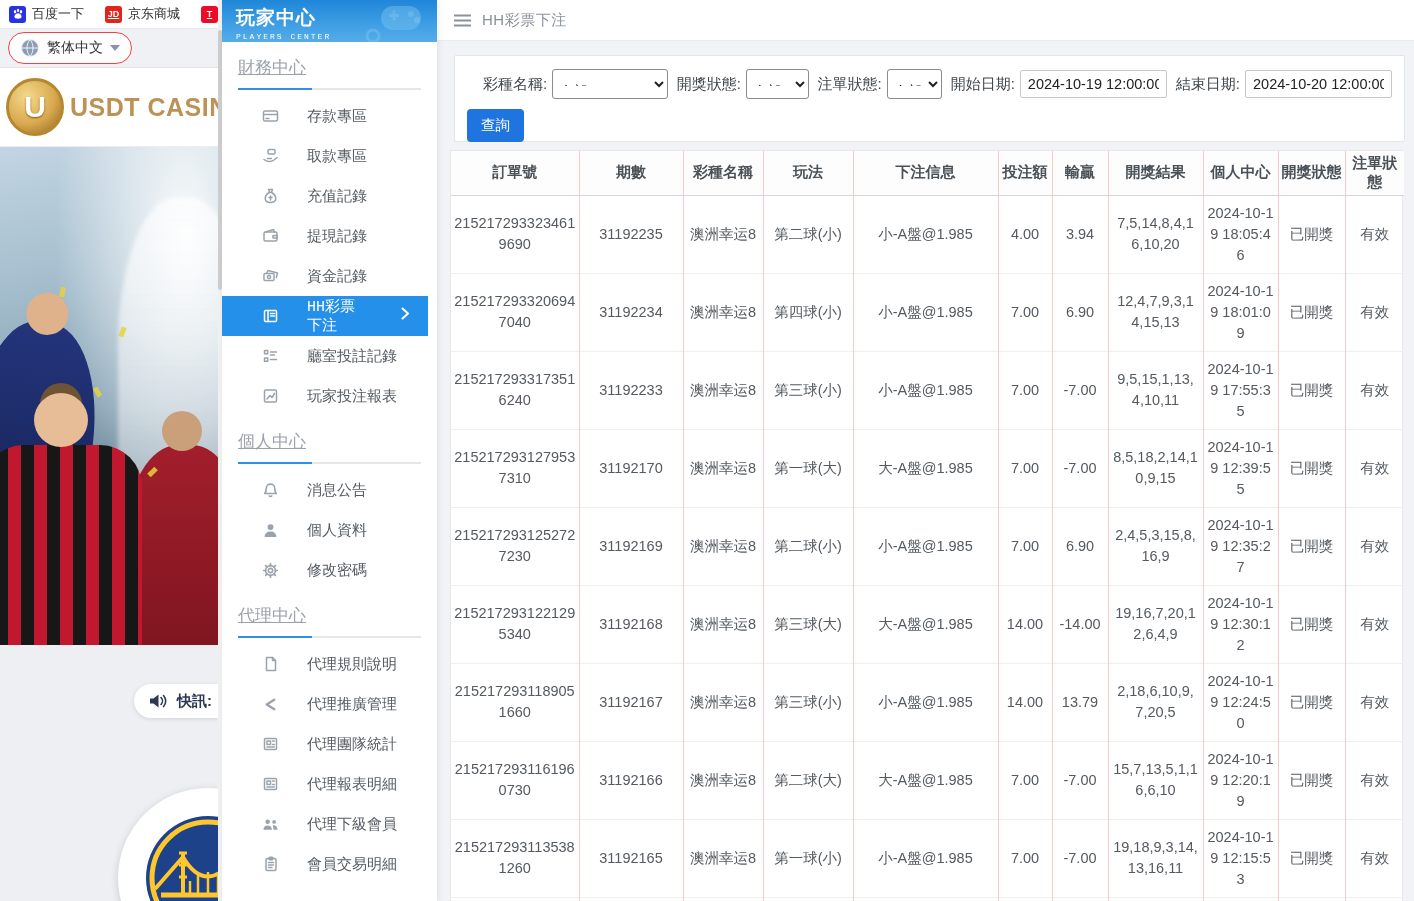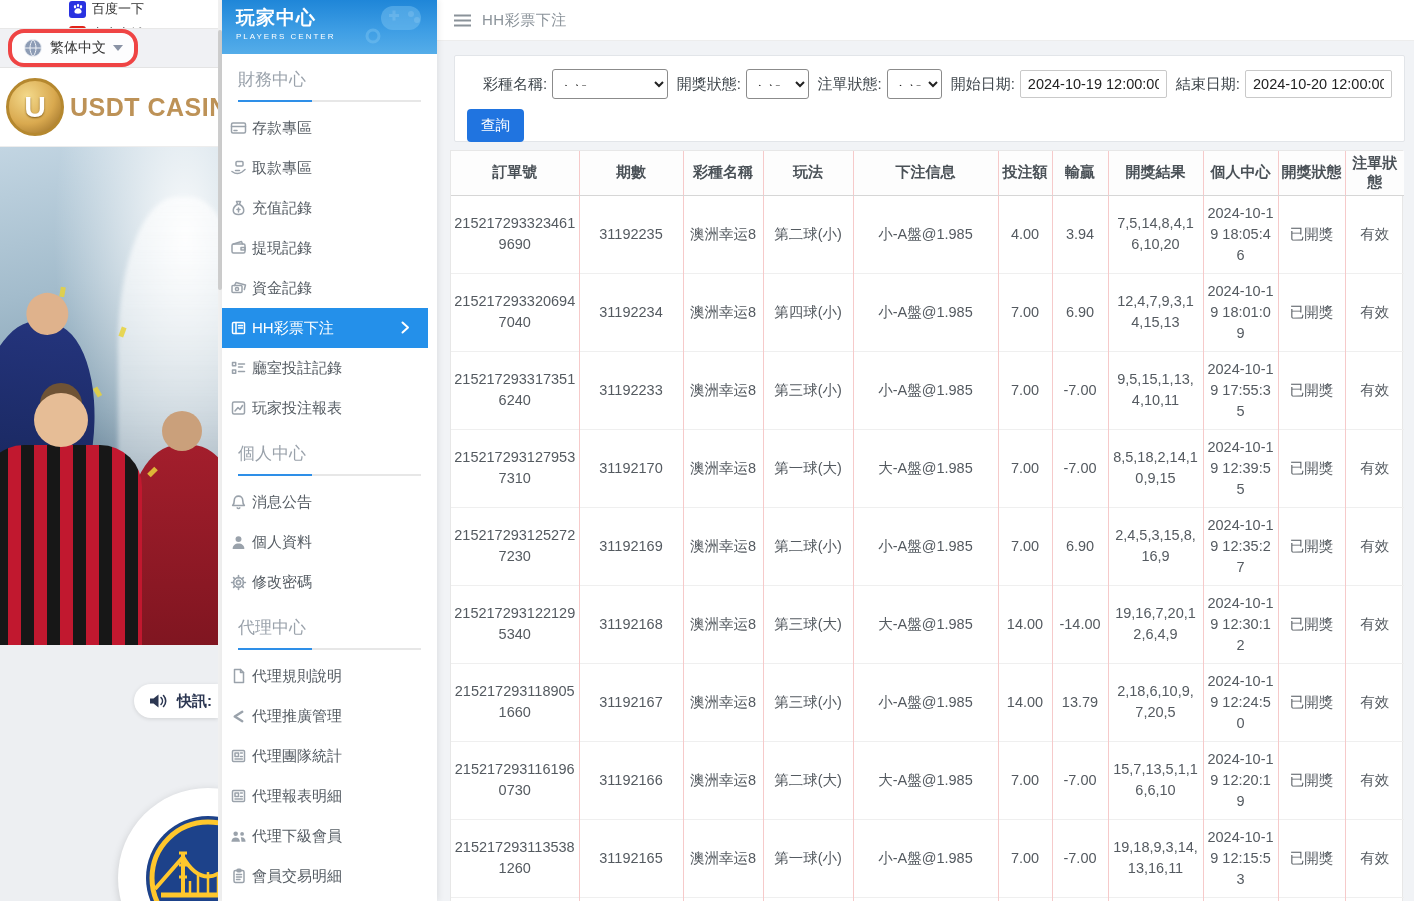--- a/index.html
+++ b/index.html
@@ -3,26 +3,26 @@
 <meta charset="utf-8">
 <style>
   * { margin:0; padding:0; box-sizing:border-box; }
   html,body { width:1414px; height:901px; overflow:hidden; }
   body { font-family:"Liberation Sans","DejaVu Sans",sans-serif; background:#fff; position:relative; font-size:14px; color:#555; }
   .icon { display:inline-flex; align-items:center; justify-content:center; }
   .icon svg { display:block; }
 
   
   .left-page { position:absolute; left:0; top:0; width:218px; height:901px; background:#edeff2; overflow:hidden; }
-  .bookmarks-bar { height:29px; background:#fff; display:flex; align-items:center; gap:7px; padding-left:9px; white-space:nowrap; overflow:hidden; border-bottom:1px solid #e8e8e8;flex-direction:column; }
+  .bookmarks-bar { height:29px; background:#fff; display:flex; align-items:center; gap:7px; padding-left:9px; white-space:nowrap; overflow:hidden; border-bottom:1px solid #e8e8e8; }
   .bm-item { display:flex; align-items:center; gap:6px; margin-right:14px; cursor:pointer; }
   .bm-ico { width:17px; height:17px; border-radius:3px; display:flex; align-items:center; justify-content:center; color:#fff; font-size:9px; font-weight:bold; flex:0 0 auto;text-decoration:underline; }
   .bm-label { font-size:13px; color:#303030; }
   .lang-strip { height:39px; background:#f0f1f4; display:flex; align-items:center; padding-left:8px; border-bottom:1px solid #e4e4e4; }
-  .lang-pill { display:flex; align-items:center; gap:7px; border:4px solid #ef4444; background:#fdfdfe; border-radius:16px; padding:5px 11px; cursor:pointer; }
+  .lang-pill { display:flex; align-items:center; gap:7px; border:1px solid #ef4444; background:#fdfdfe; border-radius:16px; padding:5px 11px; cursor:pointer; }
   .lang-label { font-size:14px; color:#333; }
   .caret-down { width:0; height:0; border-left:5px solid transparent; border-right:5px solid transparent; border-top:6px solid #8a93a5; }
   .logo-strip { height:79px; background:#fff; display:flex; align-items:center; padding-left:6px; border-bottom:1px solid #ededed; }
   .logo-coin { width:58px; height:58px; border-radius:50%; background:radial-gradient(circle at 35% 30%, #f3d98b, #d9a94f 55%, #8f6420 100%); border:3px solid #b5882f; display:flex; align-items:center; justify-content:center; flex:0 0 auto; }
   .logo-coin span { font-size:30px; font-weight:bold; color:#fff; text-shadow:0 1px 2px #7a5514; }
   .logo-text { font-size:25px; font-weight:800; color:#bd9257; letter-spacing:.5px; margin-left:6px; white-space:nowrap; }
   .banner { position:relative; height:498px; overflow:hidden;
     background: radial-gradient(ellipse at 85% 18%, rgba(255,255,255,.95), rgba(255,255,255,0) 50%),
                 linear-gradient(168deg,#c2d5e2 0%,#a3bccc 28%,#84a0b2 52%,#5d7588 76%,#394b5e 100%); }
   .banner .ghost { position:absolute; right:-30px; top:50px; width:130px; height:330px; background:linear-gradient(#ffffffd9,#ffffff66); border-radius:45% 45% 8% 8%; filter:blur(2px); opacity:.8; }
@@ -36,28 +36,28 @@
   .ticker-pill { position:absolute; right:0; top:684px; height:34px; background:#fff; border-radius:17px 0 0 17px; box-shadow:0 1px 4px rgba(0,0,0,.12); display:flex; align-items:center; gap:9px; padding:0 6px 0 15px; cursor:pointer; }
   .ticker-label { font-size:15px; font-weight:bold; color:#2c3752; white-space:nowrap; }
   .badge-circle { position:absolute; left:118px; top:788px; width:180px; height:180px; border-radius:50%; background:#fff; box-shadow:0 2px 8px rgba(0,0,0,.15); display:flex; align-items:center; justify-content:center; }
 
   
   .page-scrollbar { position:absolute; left:218px; top:0; width:4px; height:901px; background:#f0f0f0; }
   .page-scrollbar .thumb { position:absolute; left:0; top:30px; width:4px; height:260px; background:#cdcdcd; border-radius:2px; }
 
   
   .sidebar { position:absolute; left:222px; top:0; width:215px; height:901px; background:#fff; box-shadow:2px 0 6px rgba(0,0,0,.07); overflow:hidden; z-index:5; }
-  .sb-header { height:54px; background:linear-gradient(180deg,#1f86d8 0%,#3d9de4 55%,#55ade9 100%); color:#fff; padding:5px 0 0 14px; position:relative; overflow:hidden; }
+  .sb-header { height:42px; background:linear-gradient(180deg,#1f86d8 0%,#3d9de4 55%,#55ade9 100%); color:#fff; padding:5px 0 0 14px; position:relative; overflow:hidden;font-family:Liberation Mono, monospace; }
   .sb-title { font-size:19px; font-weight:bold; letter-spacing:1px; }
   .sb-subtitle { font-size:8px; letter-spacing:2px; margin-top:1px; }
   .sb-header .deco { position:absolute; right:6px; top:2px; opacity:.45; }
-  .sb-section-title { margin:14px 16px 0 16px; font-size:17px; color:#9aa2ab; }
+  .sb-section-title { margin:14px 16px 0 16px; font-size:17px; color:#9aa2ab;text-decoration:underline; }
   .sb-underline { margin:9px 16px 6px 16px; height:2px; background:#e7e7e7; position:relative; }
   .sb-underline::before { content:""; position:absolute; left:0; top:0; width:74px; height:2px; background:#2e8fe8; }
-  .menu-item { height:40px; display:flex; align-items:center; padding-left:8px; gap:5px; font-size:15px; color:#555c63; cursor:pointer; margin-right:9px; }
+  .menu-item { height:40px; display:flex; align-items:center; padding-left:40px; gap:28px; font-size:15px; color:#555c63; cursor:pointer; margin-right:9px;font-family:Liberation Mono, monospace; }
   .menu-item .icon { color:#9aa2ab; width:17px; }
   .menu-item.active { background:#2490ea; color:#fff; margin-left:0; }
   .menu-item.active .icon { color:#fff; }
   .menu-item .chev { margin-left:auto; margin-right:14px; color:#fff; }
 
   
   .main { position:absolute; left:437px; top:0; width:977px; height:901px; background:#f1f3f6; overflow:hidden; }
   .main-header { height:41px; background:#fff; display:flex; align-items:center; gap:11px; padding-left:17px; border-bottom:1px solid #ededed; }
   .main-title { font-size:15px; color:#8a9299; letter-spacing:.5px; }
   .hamburger { color:#8a9299; cursor:pointer; }

